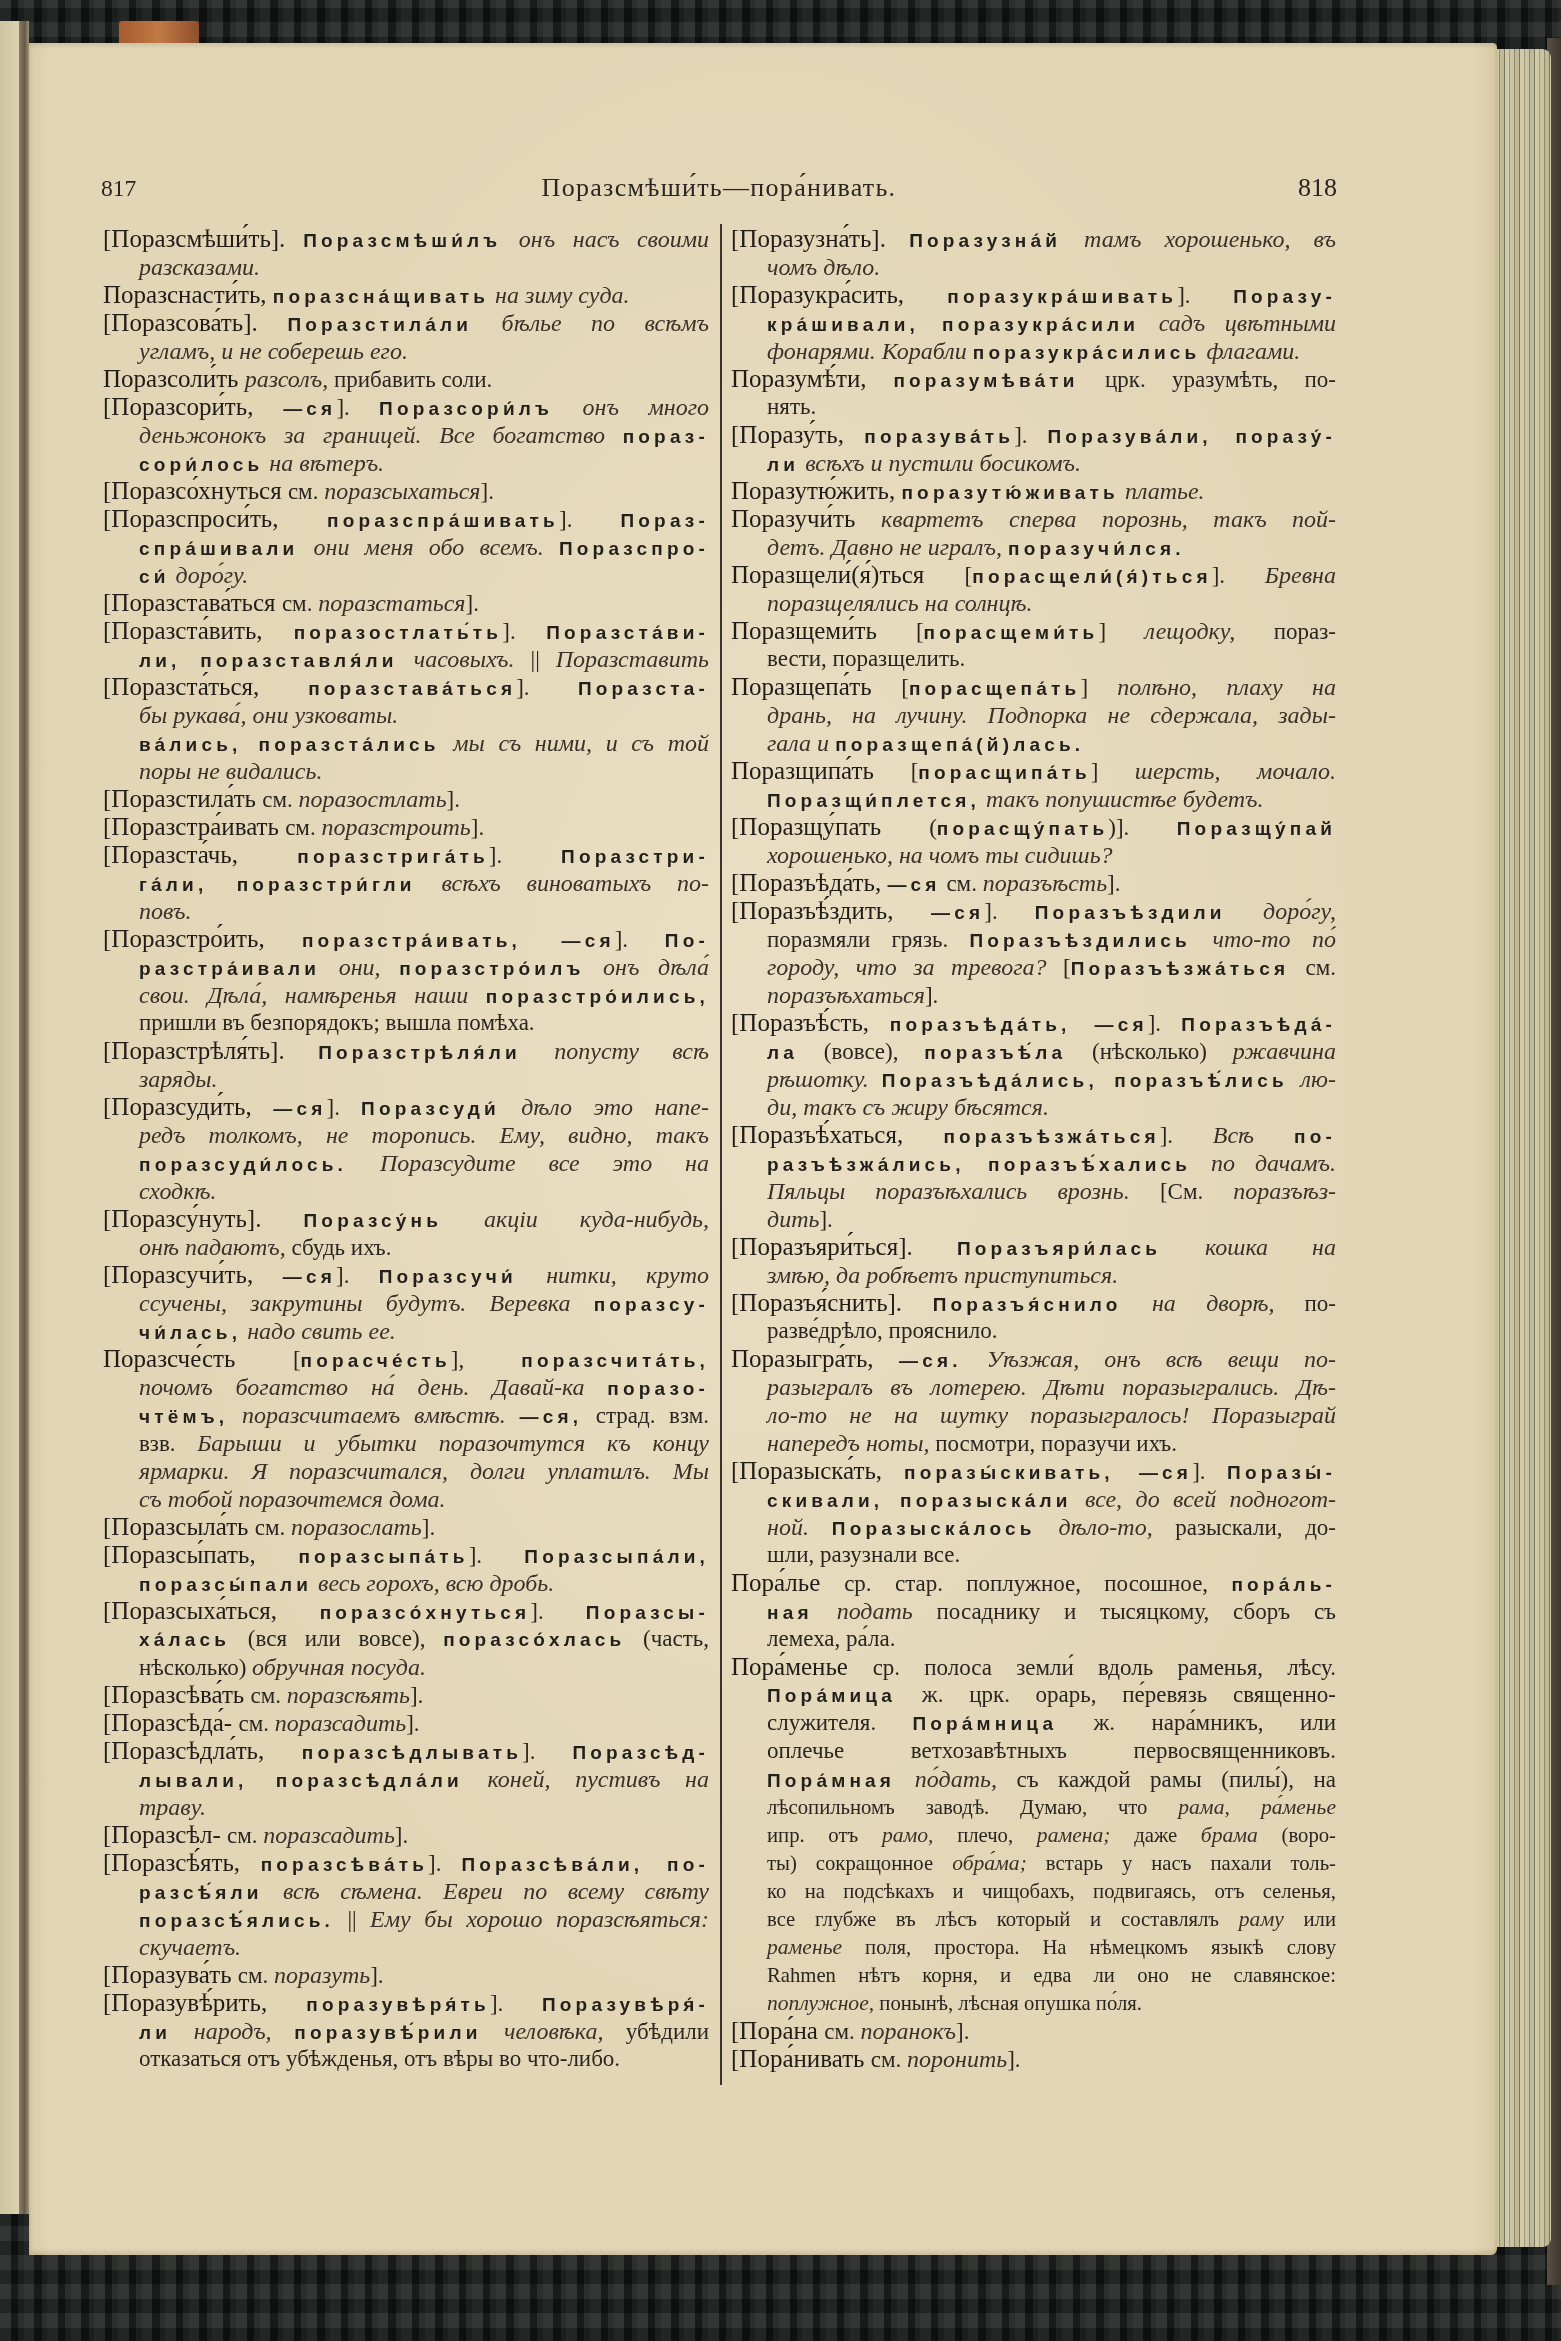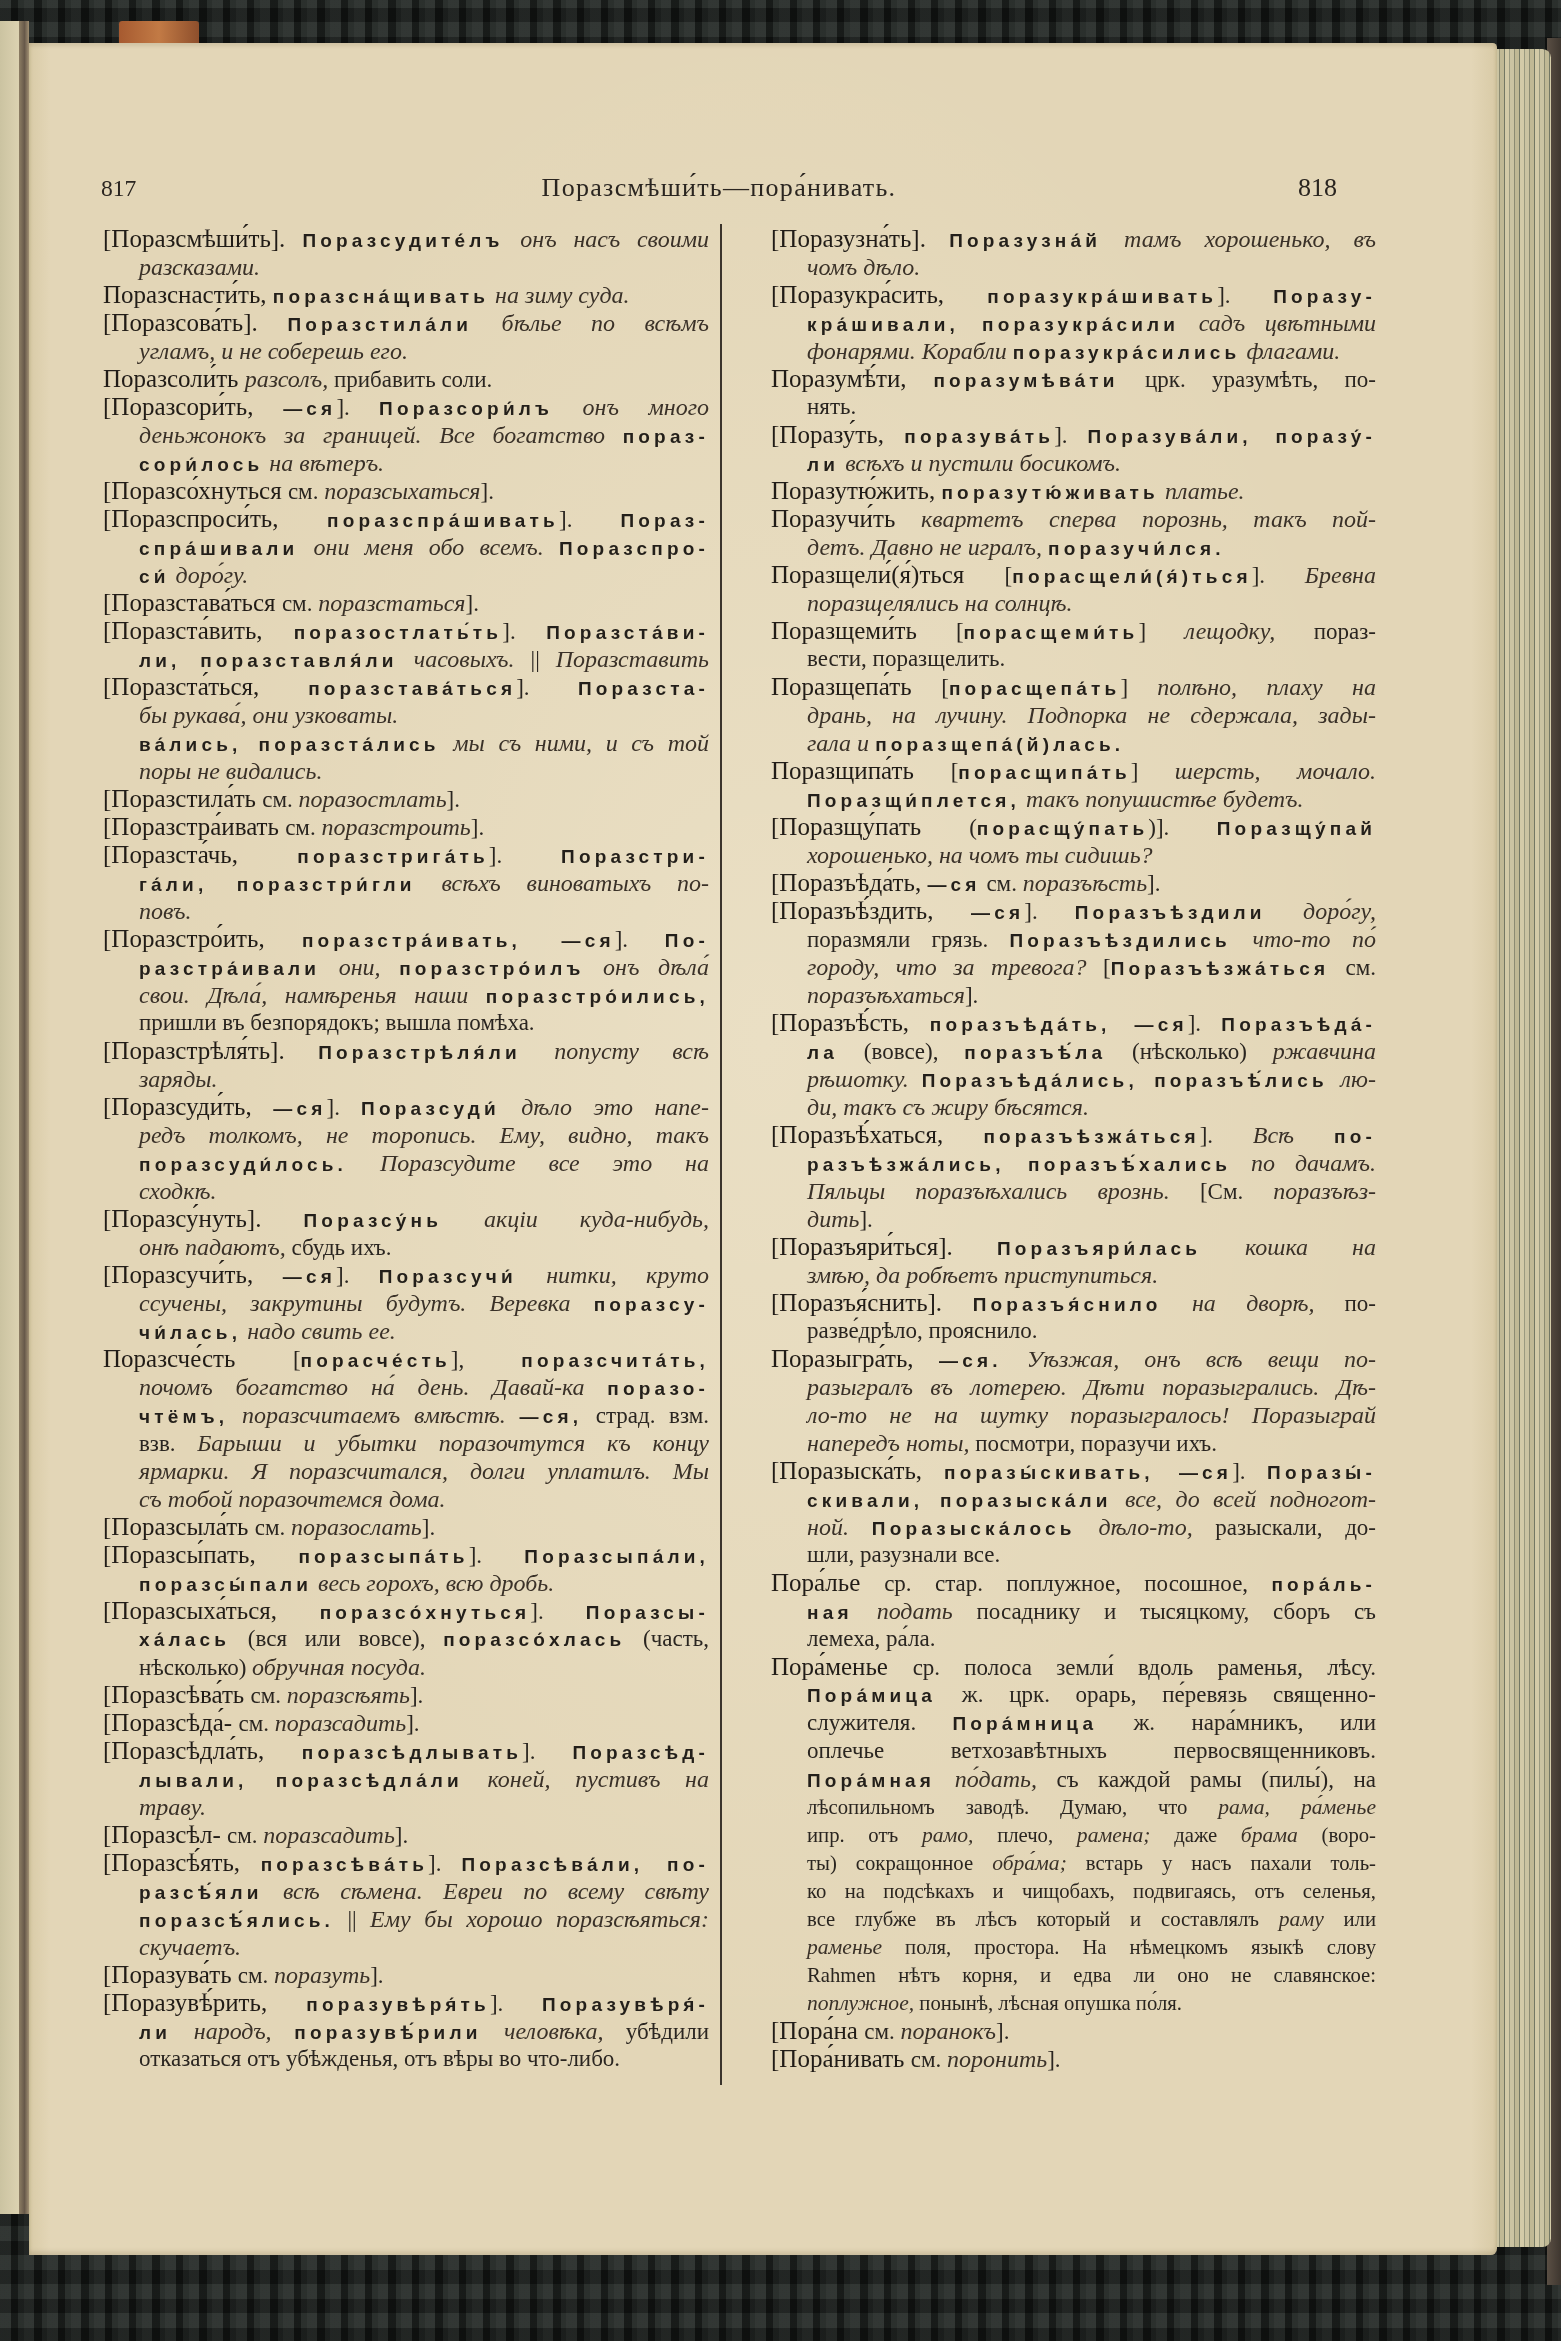--- a/index.html
+++ b/index.html
@@ -33,21 +33,21 @@
       linear-gradient(90deg, #d9cba7 0px, var(--paper) 21.4px, var(--paper) 1442px, #d8caa6 1468px);
     border-radius:0 4.3px 6.4px 0;
     box-shadow: inset 0 -3.2px 4.3px rgba(90,70,40,0.18), inset 0 3.2px 3.2px rgba(90,70,40,0.12);}
   .hdr{position:absolute;top:171px;height:34px;line-height:34px;color:var(--ink);}
   .hdr-left{left:101px;font-size:23.6px;}
   .hdr-title{left:101px;width:1236px;text-align:center;font-size:26px;letter-spacing:0.05em;}
   .hdr-right{left:1278px;width:59px;text-align:right;font-size:26px;}
   .divider{position:absolute;left:720px;top:224px;width:1.6px;height:1861px;background:#3b342c;}
   .col{position:absolute;top:225px;}
   .col-left{left:103px;width:606px;}
-  .col-right{left:731px;width:605px;margin-left:40px;}
+  .col-right{left:731px;width:605px;}
   .line{box-sizing:border-box;width:100%;height:28px;line-height:28px;color:var(--ink);
         text-align:left;white-space:normal;--k:1;}
   .line.ind{padding-left:36px;}
   .line.sm{--k:0.9;}
   .line.just{text-align:justify;text-align-last:justify;}
   .s-h{font-family:"Liberation Serif", serif;font-size:calc(var(--k,1) * 25px);color:#211c17;}
   .s-r{font-family:"Liberation Serif", serif;font-size:calc(var(--k,1) * 23px);}
   .s-i{font-family:"Liberation Serif", serif;font-style:italic;font-size:calc(var(--k,1) * 24px);color:#3a3128;}
   .s-b{font-family:"Liberation Sans", sans-serif;font-weight:700;font-size:calc(var(--k,1) * 19px);letter-spacing:0.22em;color:#231f1a;}
 </style>
@@ -60,21 +60,21 @@
 <div class="cover"></div>
 <div class="stack"></div>
 
 <div class="page"></div>
 
 <div class="hdr hdr-left">817</div>
 <div class="hdr hdr-title">Поразсмѣши́ть—пора́нивать.</div>
 <div class="hdr hdr-right">818</div>
 
 <div class="col col-left">
-    <div class="line just" style="--k: 1;"><span class="s-h">[Поразсмѣши́ть]. </span><span class="s-b">Поразсудите́лъ</span><span class="s-i"> онъ насъ своими</span></div>
+    <div class="line just" style="--k: 1;"><span class="s-h">[Поразсмѣши́ть]. </span><span class="s-b">Поразсмѣши́лъ</span><span class="s-i"> онъ насъ своими</span></div>
     <div class="line ind" style="--k: 1;"><span class="s-i">разсказами.</span></div>
     <div class="line" style="--k: 1;"><span class="s-h">Поразснасти́ть, </span><span class="s-b">поразсна́щивать</span><span class="s-i"> на зиму суда.</span></div>
     <div class="line just" style="--k: 1;"><span class="s-h">[Поразсова́ть]. </span><span class="s-b">Поразстила́ли</span><span class="s-i"> бѣлье по всѣмъ</span></div>
     <div class="line ind" style="--k: 1;"><span class="s-i">угламъ, и не соберешь его.</span></div>
     <div class="line" style="--k: 1;"><span class="s-h">Поразсоли́ть </span><span class="s-i">разсолъ,</span><span class="s-r"> прибавить соли.</span></div>
     <div class="line just" style="--k: 1;"><span class="s-h">[Поразсори́ть, </span><span class="s-b">—ся</span><span class="s-r">]. </span><span class="s-b">Поразсори́лъ</span><span class="s-i"> онъ много</span></div>
     <div class="line ind just" style="--k: 1;"><span class="s-i">деньжонокъ за границей. Все богатство </span><span class="s-b">пораз-</span></div>
     <div class="line ind" style="--k: 1;"><span class="s-b">сори́лось</span><span class="s-i"> на вѣтеръ.</span></div>
     <div class="line" style="--k: 1;"><span class="s-h">[Поразсо́хнуться </span><span class="s-r">см. </span><span class="s-i">поразсыхаться</span><span class="s-r">].</span></div>
     <div class="line just" style="--k: 1;"><span class="s-h">[Поразспроси́ть, </span><span class="s-b">поразспра́шивать</span><span class="s-r">]. </span><span class="s-b">Пораз-</span></div>

